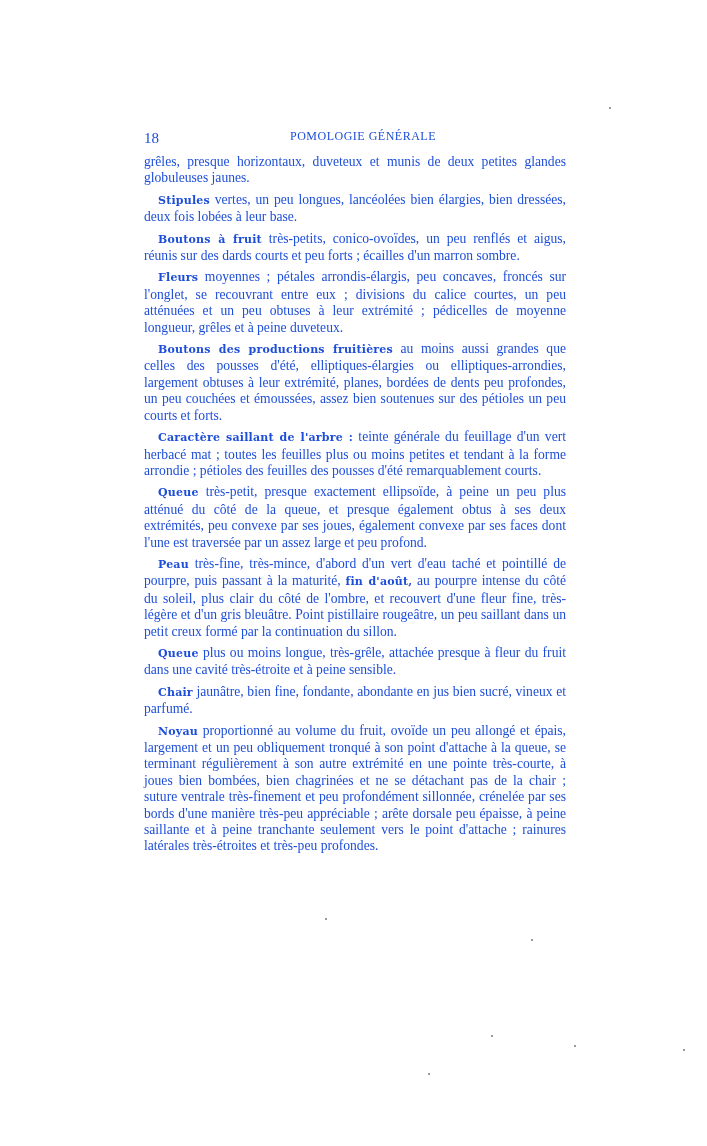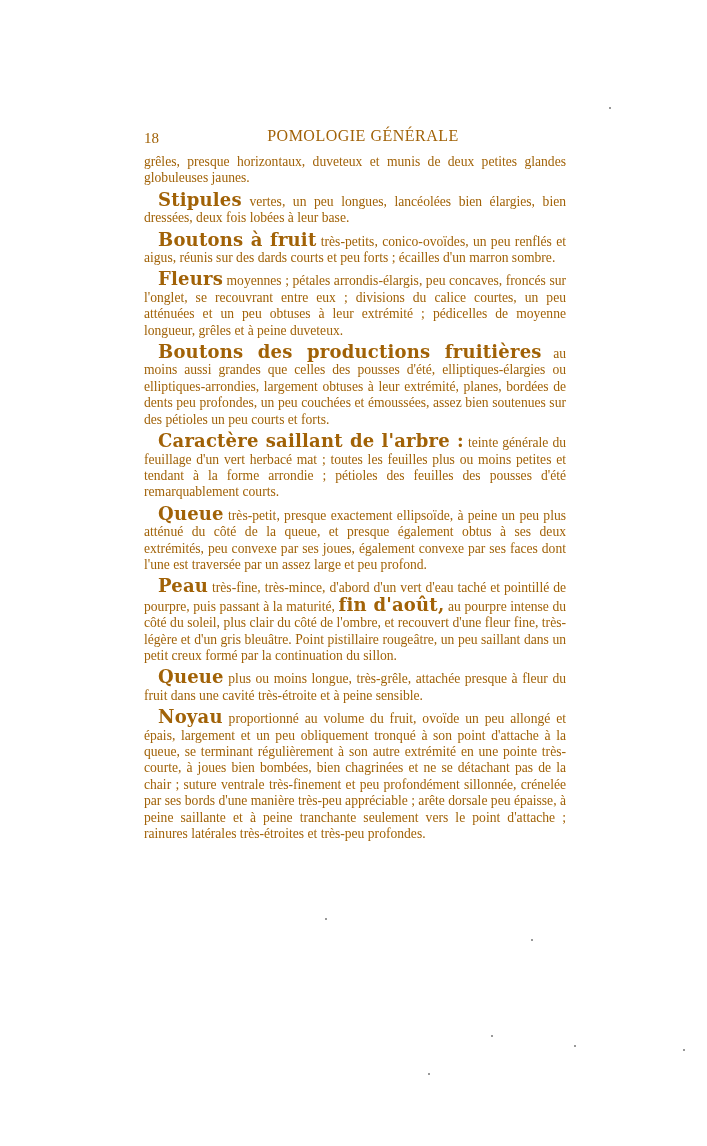--- a/index.html
+++ b/index.html
@@ -1,25 +1,25 @@
 <!DOCTYPE html>
 <html><head>
 <meta charset="utf-8">
 <style>
   html, body { margin: 0; padding: 0; background: #ffffff; }
   body { width: 707px; height: 1146px; position: relative; overflow: hidden; }
-  .page { position: absolute; left: 144px; top: 128px; width: 438px; color: #a16207;
+  .page { position: absolute; left: 144px; top: 128px; width: 438px; color: #1d4ed8;
           font-family: "Liberation Serif", "DejaVu Serif", serif; font-size: 13.6px; line-height: 16.4px; }
   .header { position: relative; height: 22px; margin-bottom: 4px; }
   .page-num { position: absolute; left: 0; top: 2px; font-size: 15px; }
   .running-title { position: absolute; left: 0; right: 0; top: 0; text-align: center;
-                   font-size: 16px; letter-spacing: 0.5px; }
+                   font-size: 12px; letter-spacing: 0.5px; }
   p { margin: 0 16px 5px 0; text-align: justify; }
   p.indent { text-indent: 14px; }
-  .term { font-weight: bold; font-family: "DejaVu Serif", serif; font-size: 18px; letter-spacing: 0.2px; }
+  .term { font-weight: bold; font-family: "DejaVu Serif", serif; font-size: 11px; letter-spacing: 0.2px; }
   .speck { position: absolute; width: 2px; height: 2px; background: #777; border-radius: 1px; }
 </style>
 </head>
 <body>
 
 <div class="page">
   <div class="header">
     <span class="page-num">18</span>
     <span class="running-title">POMOLOGIE GÉNÉRALE</span>
   </div>
@@ -45,20 +45,23 @@
   <p class="indent">
     <span class="term">Queue</span><span> très-petit, presque exactement ellipsoïde, à peine un peu plus atténué du côté de la queue, et presque également obtus à ses deux extrémités, peu convexe par ses joues, également convexe par ses faces dont l'une est traversée par un assez large et peu profond.</span>
   </p>
   <p class="indent">
     <span class="term">Peau</span><span> très-fine, très-mince, d'abord d'un vert d'eau taché et pointillé de pourpre, puis passant à la maturité, </span><span class="term">fin d'août,</span><span> au pourpre intense du côté du soleil, plus clair du côté de l'ombre, et recouvert d'une fleur fine, très-légère et d'un gris bleuâtre. Point pistillaire rougeâtre, un peu saillant dans un petit creux formé par la continuation du sillon.</span>
   </p>
   <p class="indent">
     <span class="term">Queue</span><span> plus ou moins longue, très-grêle, attachée presque à fleur du fruit dans une cavité très-étroite et à peine sensible.</span>
   </p>
   <p class="indent">
+    <span class="term">Chair</span><span> jaunâtre, bien fine, fondante, abondante en jus bien sucré, vineux et parfumé.</span>
+  </p>
+  <p class="indent">
     <span class="term">Noyau</span><span> proportionné au volume du fruit, ovoïde un peu allongé et épais, largement et un peu obliquement tronqué à son point d'attache à la queue, se terminant régulièrement à son autre extrémité en une pointe très-courte, à joues bien bombées, bien chagrinées et ne se détachant pas de la chair ; suture ventrale très-finement et peu profondément sillonnée, crénelée par ses bords d'une manière très-peu appréciable ; arête dorsale peu épaisse, à peine saillante et à peine tranchante seulement vers le point d'attache ; rainures latérales très-étroites et très-peu profondes.</span>
   </p>
 </div>
 
 <div class="speck" style="left:609px;top:107px;"></div>
 <div class="speck" style="left:325px;top:918px;"></div>
 <div class="speck" style="left:531px;top:939px;"></div>
 <div class="speck" style="left:491px;top:1035px;"></div>
 <div class="speck" style="left:574px;top:1045px;"></div>
 <div class="speck" style="left:683px;top:1049px;"></div>

